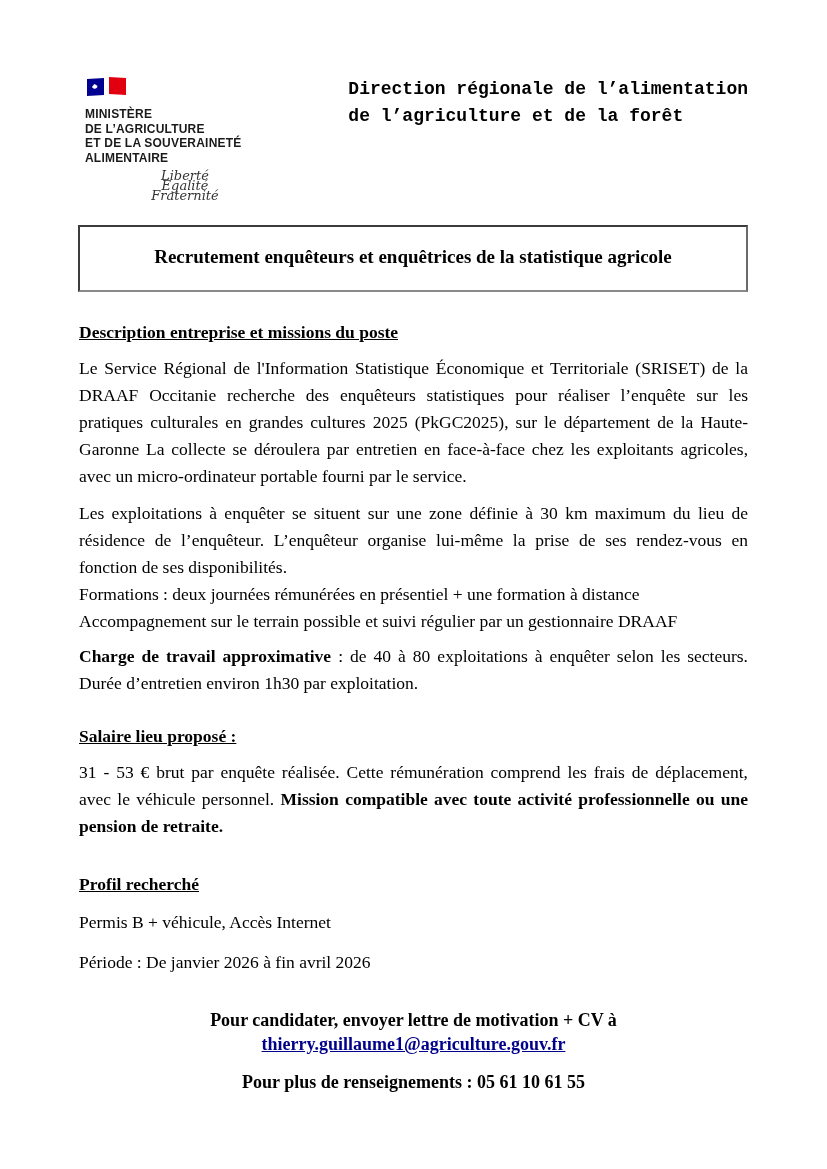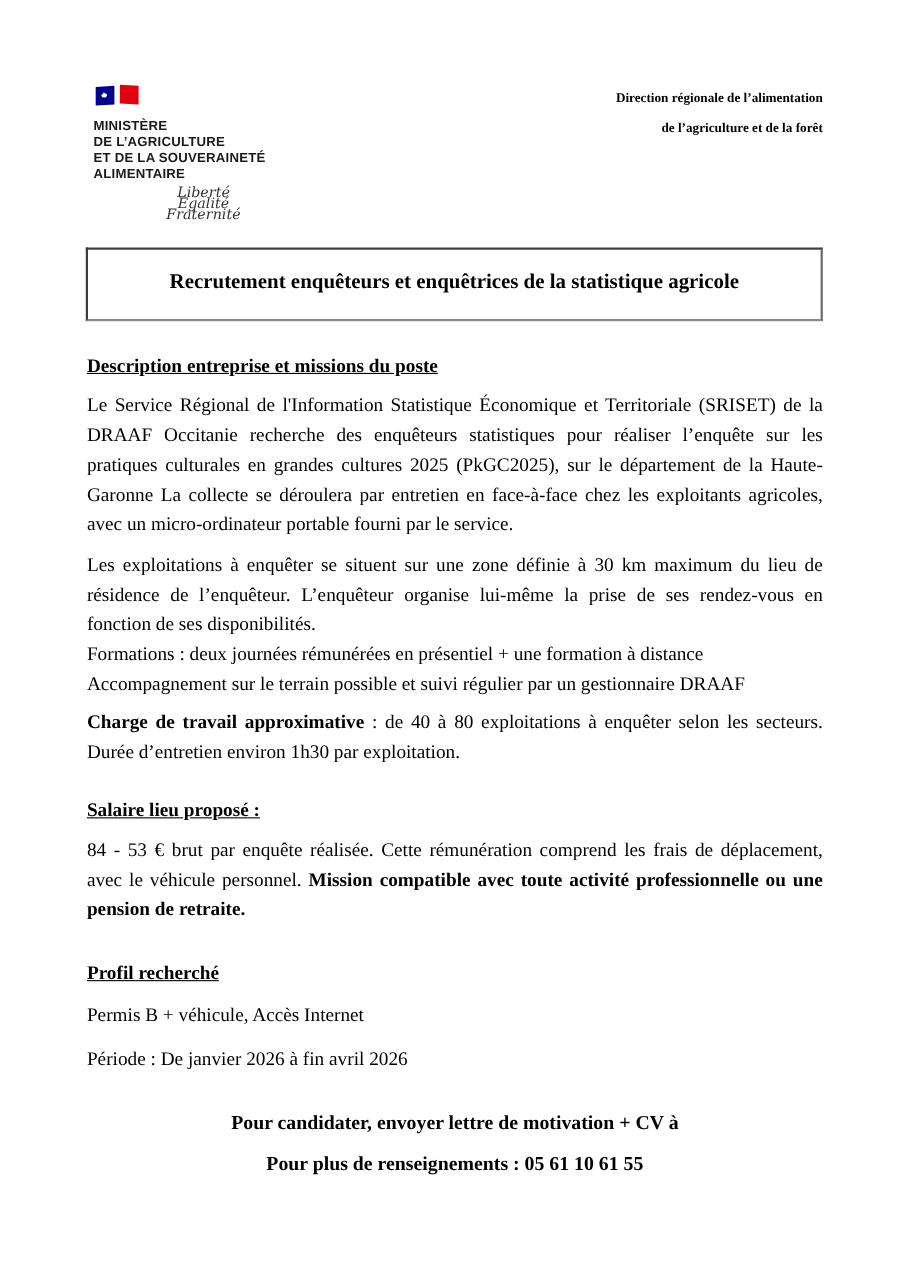--- a/index.html
+++ b/index.html
@@ -24,23 +24,23 @@
     font-family:"Liberation Sans","DejaVu Sans",sans-serif;
     font-weight:bold;font-size:12px;line-height:14.5px;
     letter-spacing:.2px;color:#1a1a1a;
   }
   .motto{
     margin-top:6px;
     font-family:"DejaVu Serif",serif;
     font-style:italic;font-size:13px;line-height:10px;color:#333;text-align:center;
   }
   .direction{
-    text-align:right;
-    font-weight:bold;font-size:12px;line-height:27px;
+    font-weight:bold;font-size:18px;line-height:27px;
     padding-top:3px;
+    font-family:Liberation Mono, monospace;
   }
   
   .title-box{
     margin:24px 79px 0 78px;
     border:2px solid #3c3c3c;
     border-bottom-color:#8a8a8a;
     border-right-color:#6a6a6a;
     text-align:center;
     padding:10px 30px 14px 30px;
     box-sizing:border-box;
@@ -123,26 +123,29 @@
       <span class="line">Formations : deux journées  rémunérées en présentiel + une formation à distance</span>
       <span class="line">Accompagnement sur le terrain possible et suivi régulier par un gestionnaire DRAAF</span>
     </p>
 
     <p class="just gap-md nogap" style="margin-top:8px;">
       <span class="bold">Charge de travail approximative</span><span> : de 40 à 80 exploitations à enquêter selon les secteurs. Durée d’entretien environ 1h30 par exploitation.</span>
     </p>
 
     <div class="gap-lg sec-heading" style="margin-top:26px;">Salaire lieu proposé :</div>
     <p class="just nogap">
-      <span>84 - 53 €  brut par enquête réalisée. Cette rémunération comprend les frais de déplacement, avec le véhicule personnel. </span><span class="bold">Mission compatible avec toute activité professionnelle ou une pension de retraite.</span>
+      <span>31 - 53 €  brut par enquête réalisée. Cette rémunération comprend les frais de déplacement, avec le véhicule personnel. </span><span class="bold">Mission compatible avec toute activité professionnelle ou une pension de retraite.</span>
     </p>
 
     <div class="sec-heading" style="margin-top:31px;">Profil recherché</div>
     <p class="nogap spaced-line" style="margin-top:11px;">Permis B + véhicule, Accès Internet</p>
     <p class="nogap spaced-line2" style="margin-top:13px;">Période :  De janvier 2026 à fin avril 2026</p>
   </div>
 
   <div class="footer">
     <div>Pour candidater,  envoyer lettre de motivation + CV à</div>
+    <div class="email">
+      <a href="#">thierry.guillaume1@agriculture.gouv.fr</a>
+    </div>
     <div class="more">Pour plus de renseignements : 05 61 10 61 55</div>
   </div>
 
 </div>
 
 </body></html>

